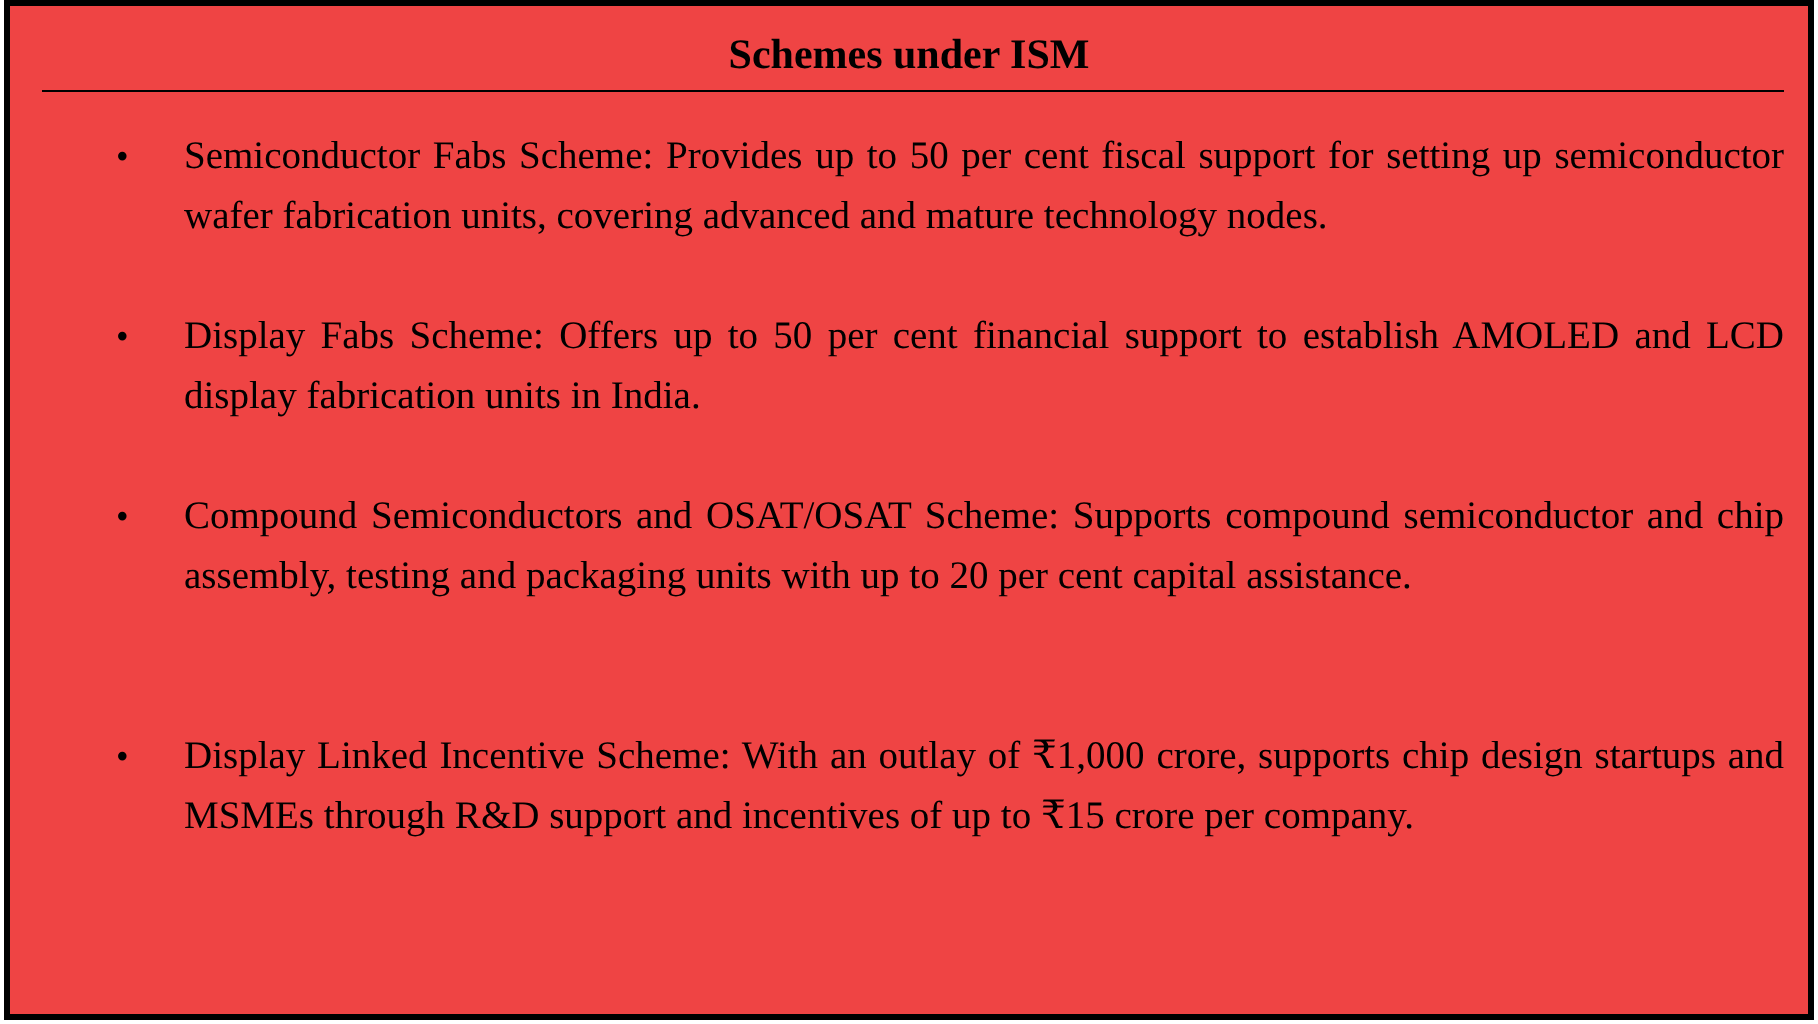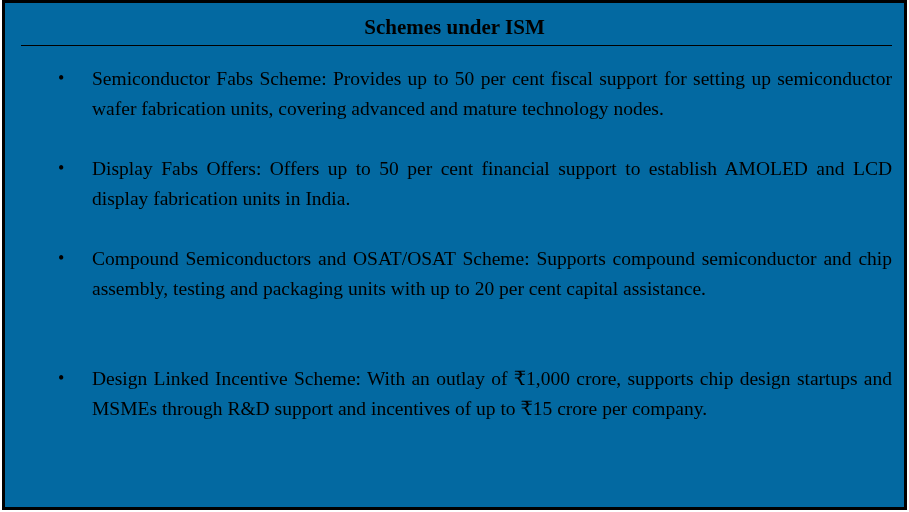--- a/index.html
+++ b/index.html
@@ -14,21 +14,21 @@
       overflow: hidden;
       font-family: "Liberation Serif", "DejaVu Serif", serif;
       color: #000000;
     }
     .box {
       position: absolute;
       left: 2px;
       top: 0px;
       width: 899px;
       height: 504px;
-      background: #0369a1;
+      background: #ef4444;
       border: 3px solid #000000;
     }
     .title {
       position: absolute;
       left: 0;
       right: 0;
       top: 11px;
       text-align: center;
       font-weight: bold;
       font-size: 21px;
@@ -69,25 +69,25 @@
   <div class="title">Schemes under ISM</div>
   <div class="rule"></div>
 
   <div class="item item-0">
     <span class="bullet">•</span>
     <b>Semiconductor Fabs Scheme</b><span>:</span><span> Provides up to 50 per cent fiscal support for setting up semiconductor wafer fabrication units, covering advanced and mature technology nodes.</span>
   </div>
 
   <div class="item item-1">
     <span class="bullet">•</span>
-    <b>Display Fabs Offers</b><span>:</span><span> Offers up to 50 per cent financial support to establish AMOLED and LCD display fabrication units in India.</span>
+    <b>Display Fabs Scheme</b><span>:</span><span> Offers up to 50 per cent financial support to establish AMOLED and LCD display fabrication units in India.</span>
   </div>
 
   <div class="item item-2">
     <span class="bullet">•</span>
     <b>Compound Semiconductors and OSAT/OSAT Scheme</b><span>:</span><span> Supports compound semiconductor and chip assembly, testing and packaging units with up to 20 per cent capital assistance.</span>
   </div>
 
   <div class="item item-3">
     <span class="bullet">•</span>
-    <b>Design Linked Incentive Scheme</b><span>:</span><span> With an outlay of ₹1,000 crore, supports chip design startups and MSMEs through R&amp;D support and incentives of up to ₹15 crore per company.</span>
+    <b>Display Linked Incentive Scheme</b><span>:</span><span> With an outlay of ₹1,000 crore, supports chip design startups and MSMEs through R&amp;D support and incentives of up to ₹15 crore per company.</span>
   </div>
 </div>
 
 </body></html>

